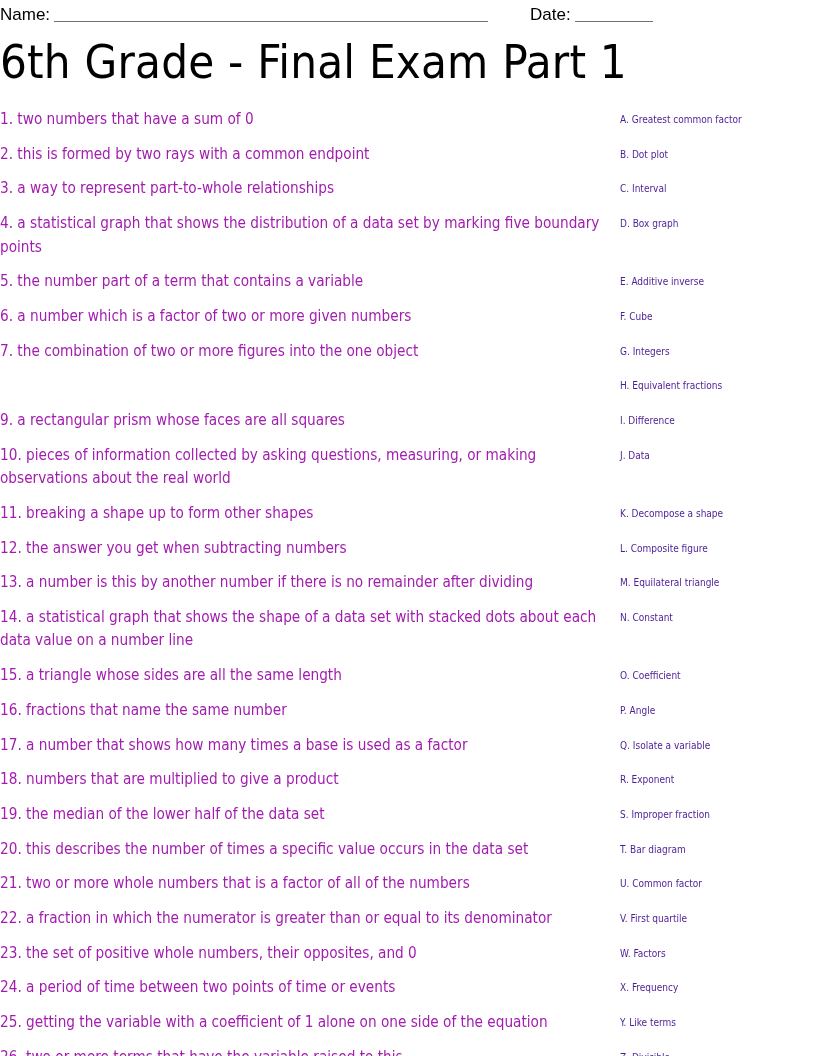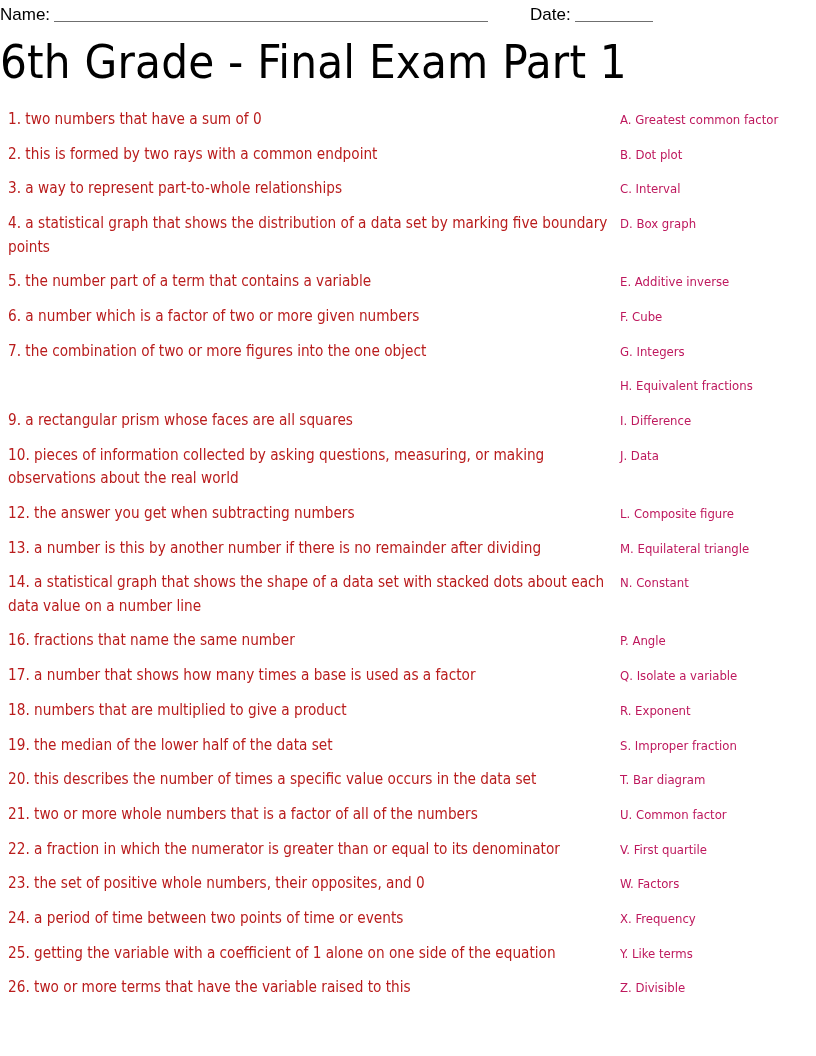--- a/index.html
+++ b/index.html
@@ -81,36 +81,36 @@
     top: 108px;
     width: 816px;
   }
   .matchrow {
     position: relative;
     width: 816px;
     min-height: 34.7px;
   }
   .q-col {
     position: absolute;
-    left: 8px;
+    left: 0;
     top: 0;
     width: 600px;
     font-size: 15.2px;
     line-height: 23.5px;
-    color: #b91c1c;
+    color: #a21caf;
     text-align: left;
   }
   .a-col {
     position: absolute;
     left: 620px;
     top: 0;
     width: 196px;
-    font-size: 13px;
+    font-size: 10px;
     line-height: 23.5px;
-    color: #be185d;
+    color: #4c1d95;
     text-align: left;
     white-space: nowrap;
   }
 </style>
 </head>
 <body>
 
 <div class="page">
 
   <div class="nameline">
@@ -157,32 +157,40 @@
       </div>
       <div class="matchrow" style="height: 34.7px;">
         <div class="q-col">9. a rectangular prism whose faces are all squares</div>
         <div class="a-col">I. Difference</div>
       </div>
       <div class="matchrow" style="height: 58.2px;">
         <div class="q-col">10. pieces of information collected by asking questions, measuring, or making observations about the real world</div>
         <div class="a-col">J. Data</div>
       </div>
       <div class="matchrow" style="height: 34.7px;">
+        <div class="q-col">11. breaking a shape up to form other shapes</div>
+        <div class="a-col">K. Decompose a shape</div>
+      </div>
+      <div class="matchrow" style="height: 34.7px;">
         <div class="q-col">12. the answer you get when subtracting numbers</div>
         <div class="a-col">L. Composite figure</div>
       </div>
       <div class="matchrow" style="height: 34.7px;">
         <div class="q-col">13. a number is this by another number if there is no remainder after dividing</div>
         <div class="a-col">M. Equilateral triangle</div>
       </div>
       <div class="matchrow" style="height: 58.2px;">
         <div class="q-col">14. a statistical graph that shows the shape of a data set with stacked dots about each data value on a number line</div>
         <div class="a-col">N. Constant</div>
       </div>
       <div class="matchrow" style="height: 34.7px;">
+        <div class="q-col">15. a triangle whose sides are all the same length</div>
+        <div class="a-col">O. Coefficient</div>
+      </div>
+      <div class="matchrow" style="height: 34.7px;">
         <div class="q-col">16. fractions that name the same number</div>
         <div class="a-col">P. Angle</div>
       </div>
       <div class="matchrow" style="height: 34.7px;">
         <div class="q-col">17. a number that shows how many times a base is used as a factor</div>
         <div class="a-col">Q. Isolate a variable</div>
       </div>
       <div class="matchrow" style="height: 34.7px;">
         <div class="q-col">18. numbers that are multiplied to give a product</div>
         <div class="a-col">R. Exponent</div>

